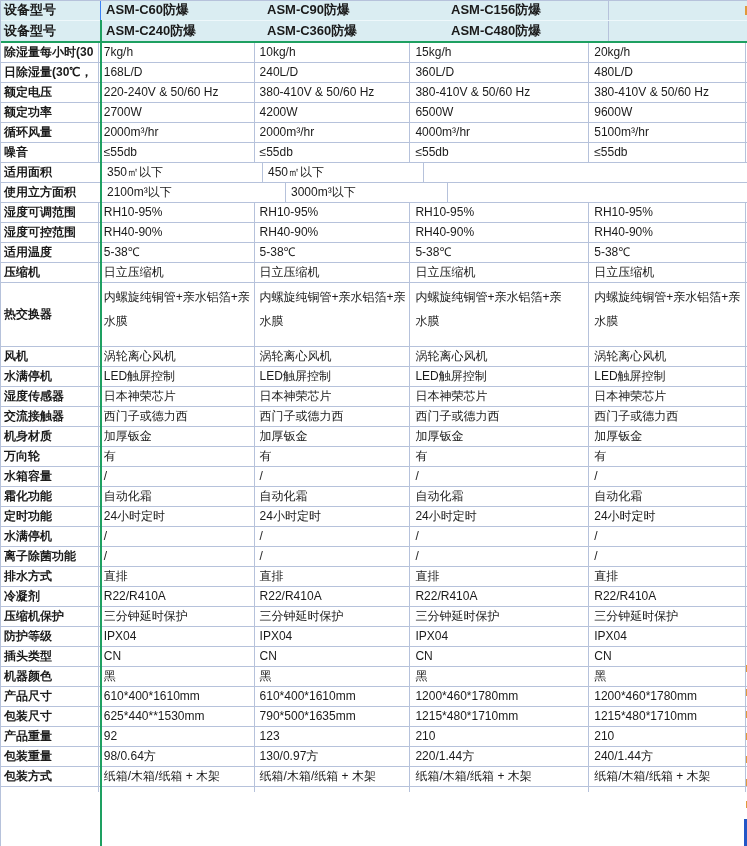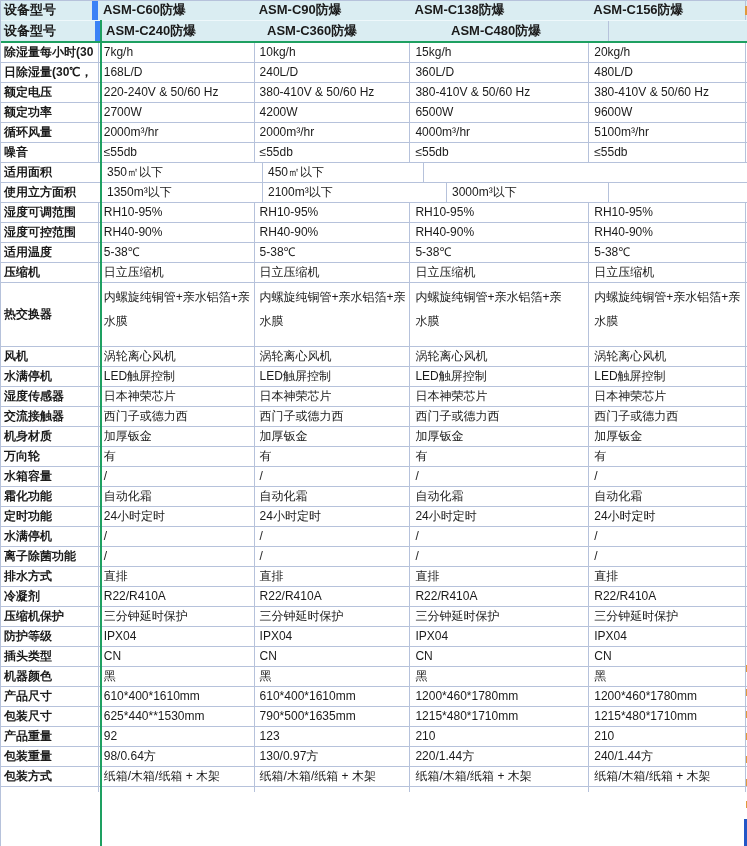--- a/index.html
+++ b/index.html
@@ -18,21 +18,21 @@
     background:#fff;
     font-family:"Liberation Sans", sans-serif;
     color:var(--text);
     border-left:1px solid var(--grid);
     border-top:1px solid var(--grid);
     box-sizing:border-box;
   }
   .hrow{display:flex;height:20px;background:var(--header-bg);box-sizing:border-box;}
   .hrow1{border-bottom:1px solid #eef8fb;height:20px;}
   .hrow .cell{border-right:none;}
-  .hrow .c0{border-right:6px solid #3b82f6;}
+  .hrow .c0{border-right:1px solid #3b82f6;}
   .freeze-h{height:2px;background:var(--freeze-green);width:100%;}
   .row{display:flex;height:20px;box-sizing:border-box;border-bottom:1px solid var(--grid);background:#fff;}
   .row.tall{height:64px;}
   .row.stub{height:5px;border-bottom:none;}
   .cell{
     box-sizing:border-box;
     overflow:hidden;white-space:nowrap;
     display:flex;align-items:center;
     font-size:12px;line-height:1.1;
   }
@@ -52,21 +52,20 @@
 </style>
 </head>
 <body>
 
 <div class="sheet">
 
   <div class="hrow hrow1">
     <div class="cell c0">设备型号</div>
     <div class="cell cd">ASM-C60防爆</div>
     <div class="cell cd">ASM-C90防爆</div>
-    <div class="cell cd">ASM-C138防爆</div>
     <div class="cell cd c4">ASM-C156防爆</div>
     <div class="edge"></div>
   </div>
 
   <div class="hrow">
     <div class="cell c0">设备型号</div>
     <div class="cell cd">ASM-C240防爆</div>
     <div class="cell cd">ASM-C360防爆</div>
     <div class="cell cd c4">ASM-C480防爆</div>
     <div class="edge"></div>
@@ -124,21 +123,20 @@
     <div class="edge"></div>
   </div>
       <div class="row">
     <div class="cell c0">适用面积</div>
     <div class="cell cd">350㎡以下</div>
     <div class="cell cd">450㎡以下</div>
     <div class="edge"></div>
   </div>
       <div class="row">
     <div class="cell c0">使用立方面积</div>
-    <div class="cell cd">1350m³以下</div>
     <div class="cell cd">2100m³以下</div>
     <div class="cell cd c4">3000m³以下</div>
     <div class="edge"></div>
   </div>
       <div class="row">
     <div class="cell c0">湿度可调范围</div>
     <div class="cell cd">RH10-95%</div>
     <div class="cell cd">RH10-95%</div>
     <div class="cell cd">RH10-95%</div>
     <div class="cell cd c4">RH10-95%</div>

